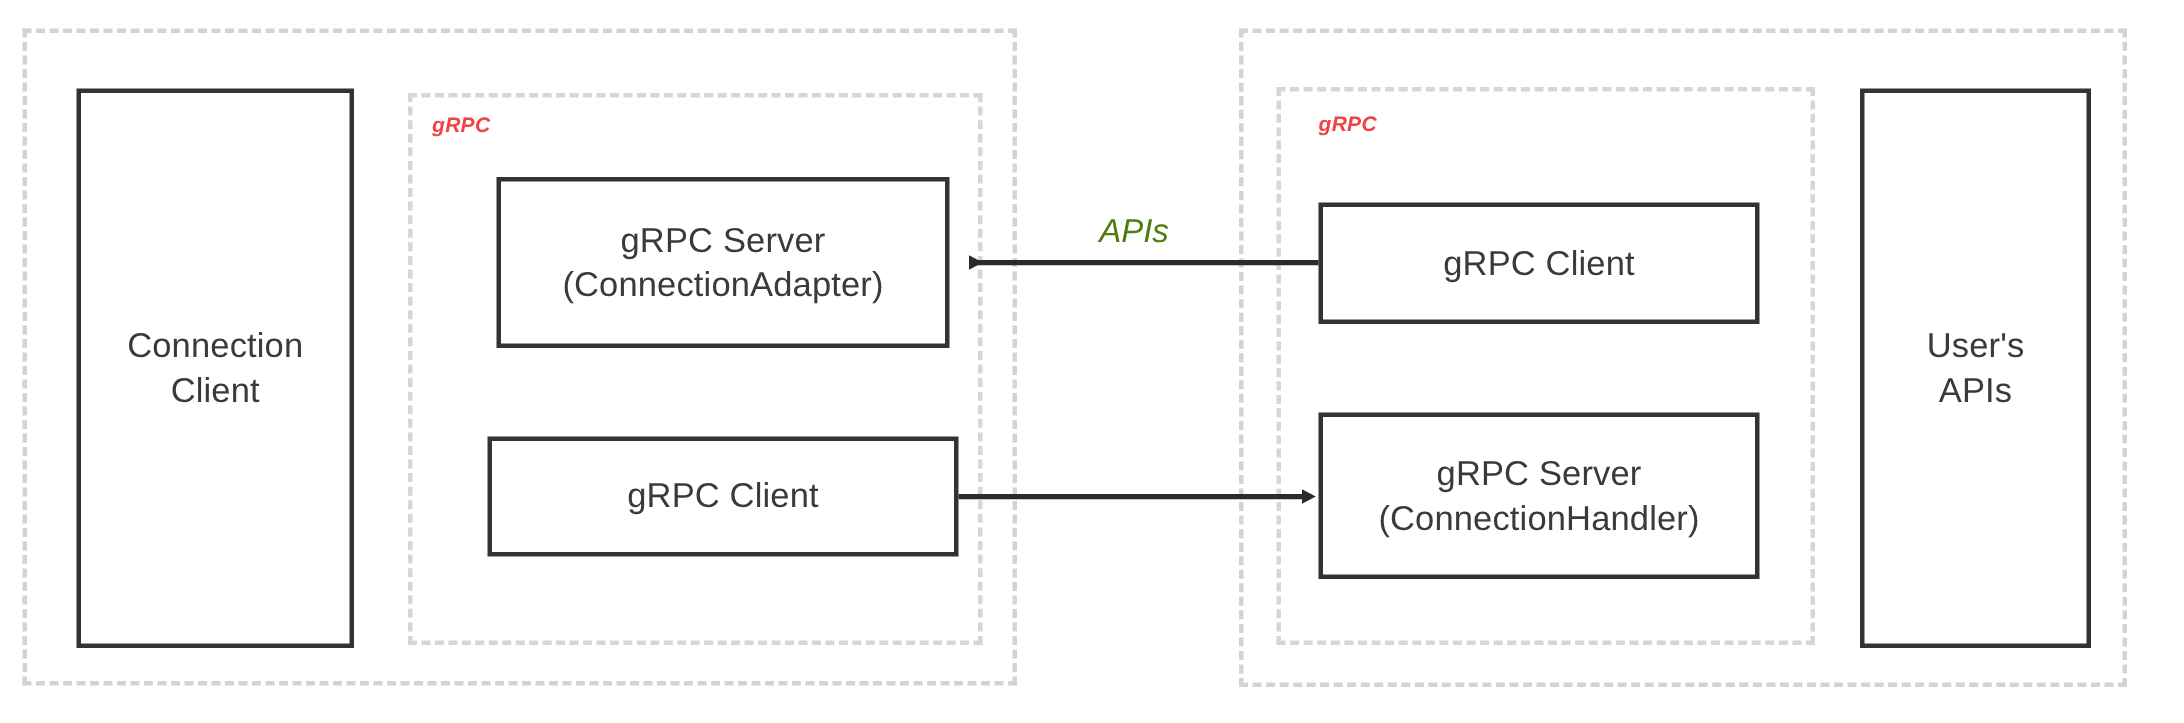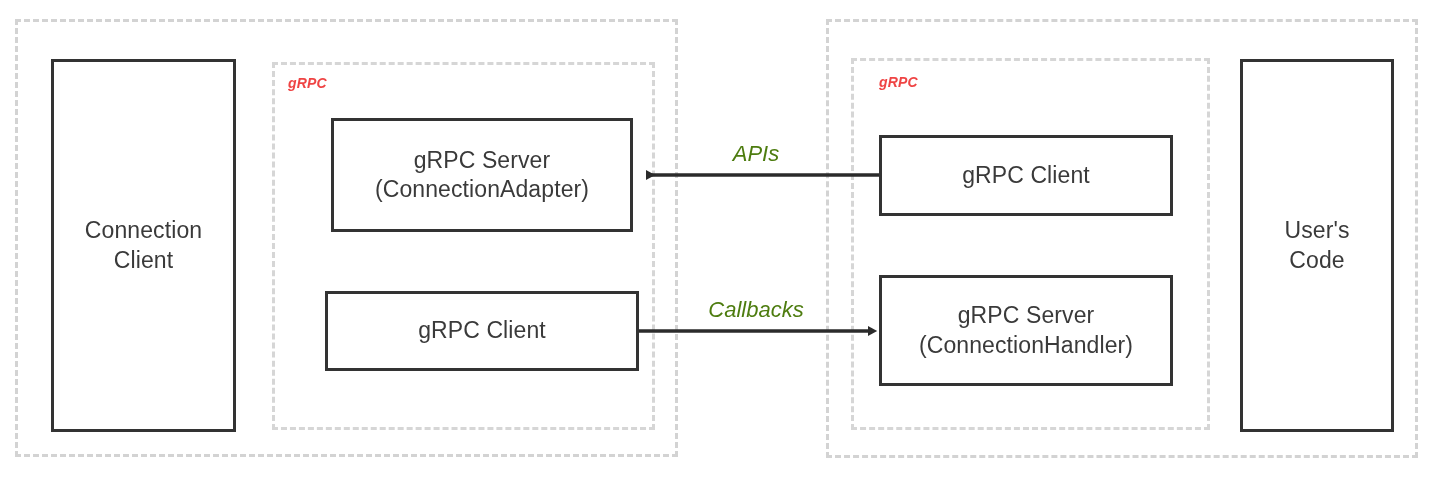--- a/index.html
+++ b/index.html
@@ -114,35 +114,34 @@
     <span class="node-label">gRPC Client</span>
   </div>
 
   <div class="node" style="left:879px; top:275px; width:294px; height:111px;">
     <span class="node-label">gRPC Server
 (ConnectionHandler)</span>
   </div>
 
   <div class="node" style="left:1240px; top:59px; width:154px; height:373px;">
     <span class="node-label">User's
-Code</span>
+APIs</span>
   </div>
 
   <svg id="edges" viewBox="0 0 1456 482" width="1456" height="482">
     <defs>
       <marker id="arrow-left" markerWidth="11" markerHeight="11" refX="9.5" refY="5.5" orient="auto" markerUnits="userSpaceOnUse">
         <path d="M 9.5,0.6 L 9.5,10.4 L 0.3,5.5 Z" fill="#2b2b2b"></path>
       </marker>
       <marker id="arrow-right" markerWidth="11" markerHeight="11" refX="1.5" refY="5.5" orient="auto" markerUnits="userSpaceOnUse">
         <path d="M 1.5,0.6 L 1.5,10.4 L 10.7,5.5 Z" fill="#2b2b2b"></path>
       </marker>
     </defs>
 
     <line x1="879" y1="175" x2="646" y2="175" stroke="#2b2b2b" stroke-width="3.5" marker-end="url(#arrow-left)"></line>
 
     <line x1="639" y1="331" x2="868" y2="331" stroke="#2b2b2b" stroke-width="3.5" marker-end="url(#arrow-right)"></line>
   </svg>
 
   <div class="edge-label" style="left:656px; top:141px; width:200px;">APIs</div>
 
-  <div class="edge-label" style="left:656px; top:297px; width:200px;">Callbacks</div>
 
 </div>
 
 </body></html>

